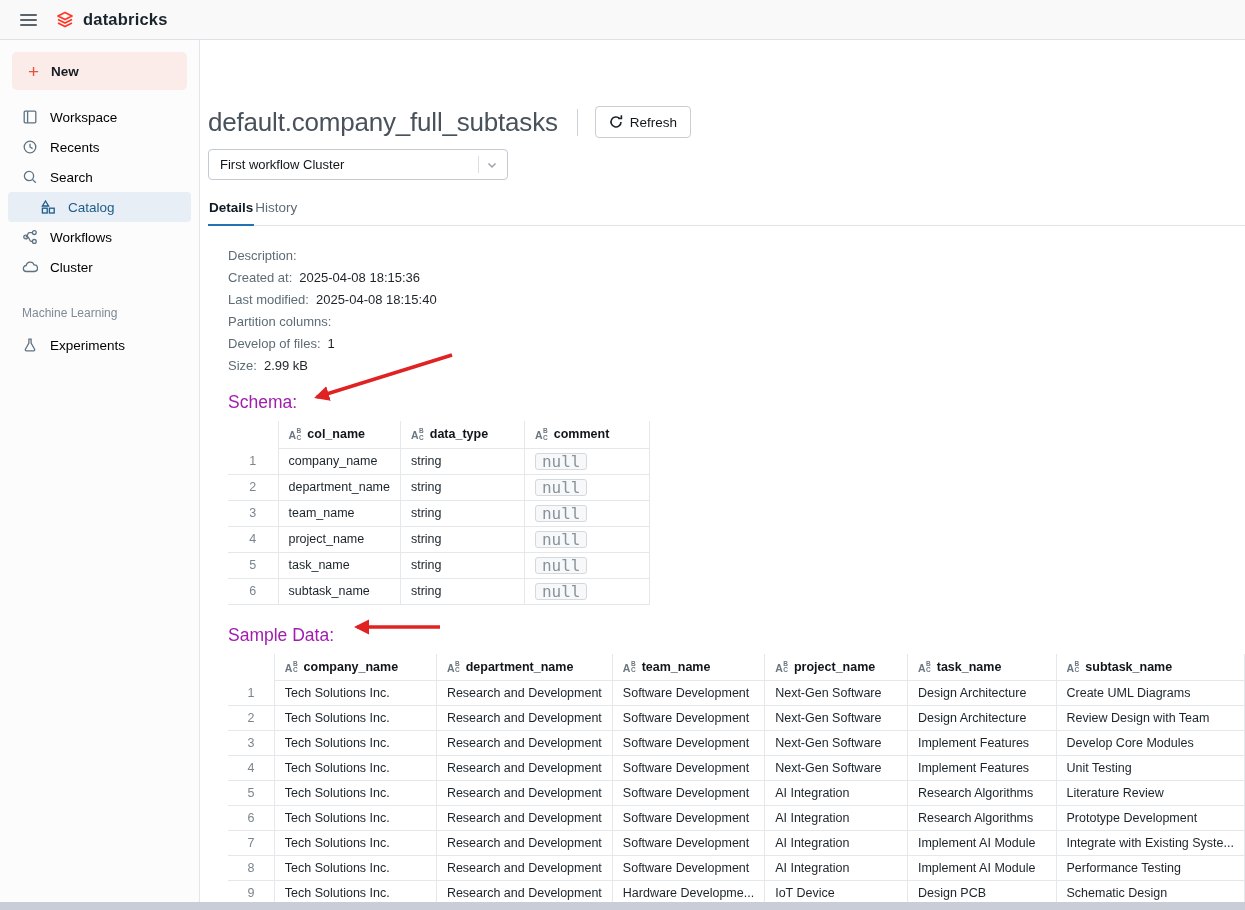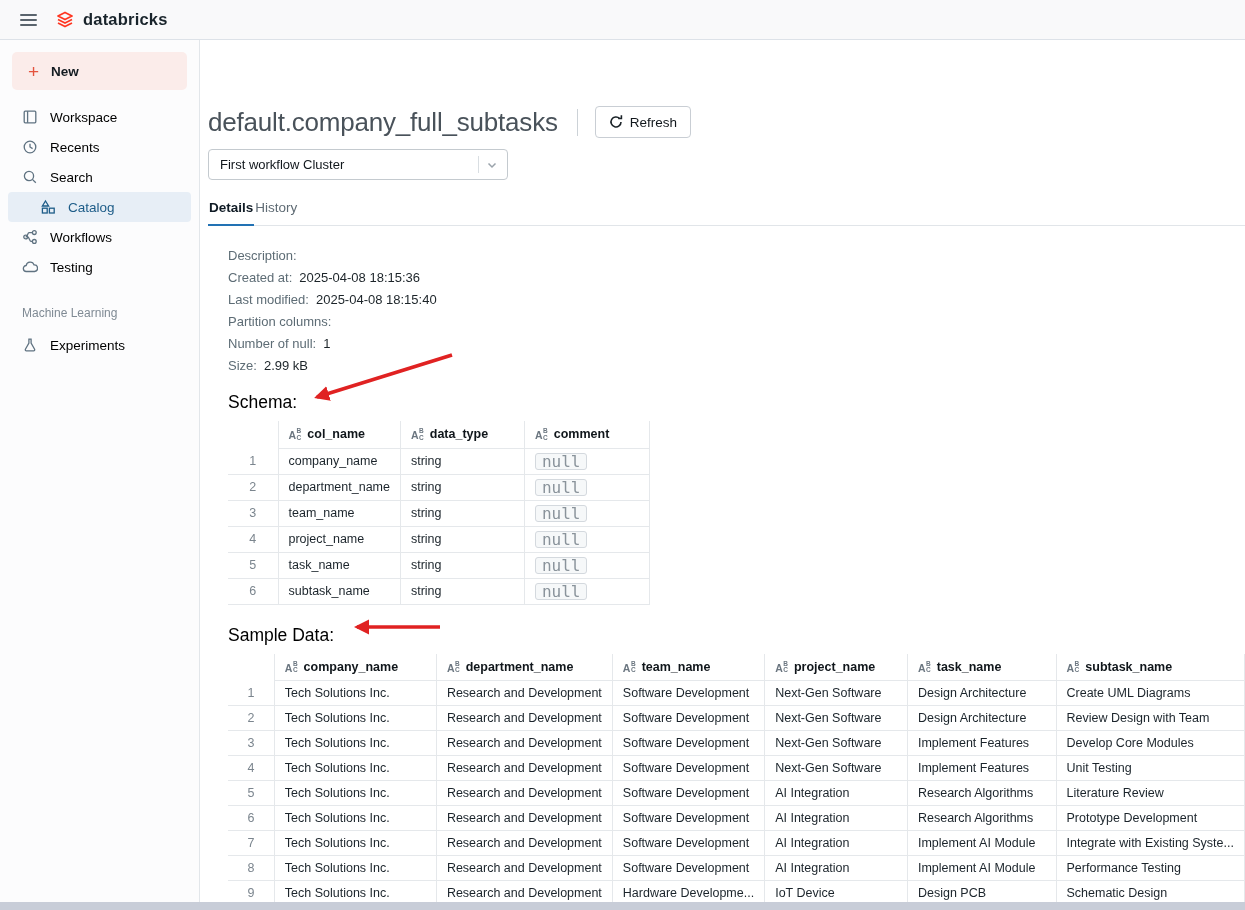--- a/index.html
+++ b/index.html
@@ -107,21 +107,21 @@
 
   
   .details { margin: 19px 0 0 28px; }
   .detail-row { line-height: 22px; font-size: 13px; }
   .detail-row .dl { color: #5d6c75; }
   .detail-row .dv { color: #1c2429; margin-left: 7px; }
 
   
   .section-heading {
     margin: 15px 16px 0 28px;
-    font-size: 17.5px; font-weight: 400; color: #000000;
+    font-size: 17.5px; font-weight: 400; color: #a21caf;
   }
 
   
   table.grid {
     margin: 8px 0 0 28px;
     border-collapse: collapse;
     table-layout: fixed;
     font-size: 12.5px;
   }
   table.grid th, table.grid td {
@@ -224,21 +224,21 @@
           <circle cx="3.7" cy="8" r="1.9"></circle>
           <circle cx="12.3" cy="12.4" r="1.9"></circle>
         <path d="M10.4 3.6 H7 C5.6 3.6 5.6 8 3.7 8 M5.6 8 C7.5 8 7.5 12.4 9 12.4 H10.4"></path>
       </svg>
       <span>Workflows</span>
     </div>
     <div class="nav-item">
       <svg width="16" height="16" viewBox="0 0 16 16" fill="none" stroke-width="1.3">
         <path d="M4.5 12.5 a3 3 0 0 1 -.3-6 a4 4 0 0 1 7.8-.6 a2.8 2.8 0 0 1 .5 6.6 Z"></path>
       </svg>
-      <span>Testing</span>
+      <span>Cluster</span>
     </div>
 
     <div class="nav-section">Machine Learning</div>
 
     <div class="nav-item">
       <svg width="16" height="16" viewBox="0 0 16 16" fill="none" stroke-width="1.3">
         <path d="M6.3 2.2 h3.4 M6.9 2.2 V6 L3.4 12.2 a1.1 1.1 0 0 0 1 1.6 h7.2 a1.1 1.1 0 0 0 1-1.6 L9.1 6 V2.2"></path>
       </svg>
       <span>Experiments</span>
     </div>
@@ -285,21 +285,21 @@
 
         <div class="detail-row">
           <span class="dl">Last modified:</span><span class="dv">2025-04-08 18:15:40</span>
         </div>
 
         <div class="detail-row">
           <span class="dl">Partition columns:</span><span class="dv"></span>
         </div>
 
         <div class="detail-row">
-          <span class="dl">Number of null:</span><span class="dv">1</span>
+          <span class="dl">Develop of files:</span><span class="dv">1</span>
         </div>
 
         <div class="detail-row">
           <span class="dl">Size:</span><span class="dv">2.99 kB</span>
         </div>
 
     </div>
 
     <h2 class="section-heading">Schema:</h2>
 

